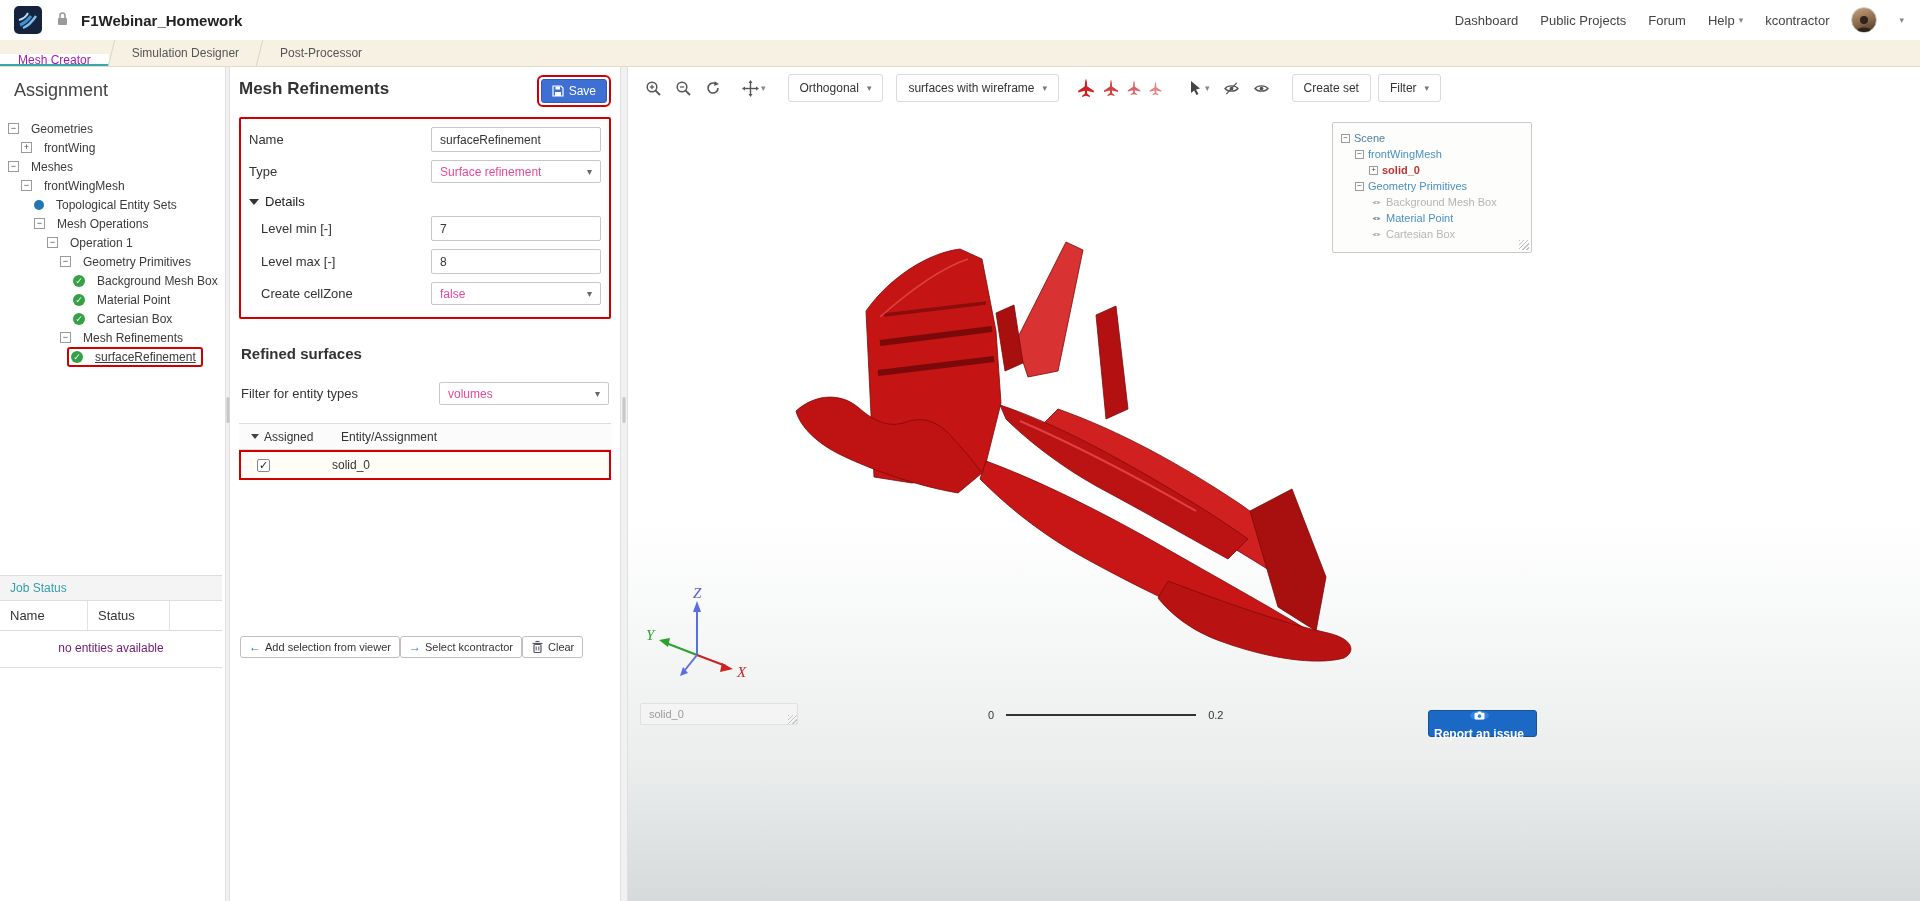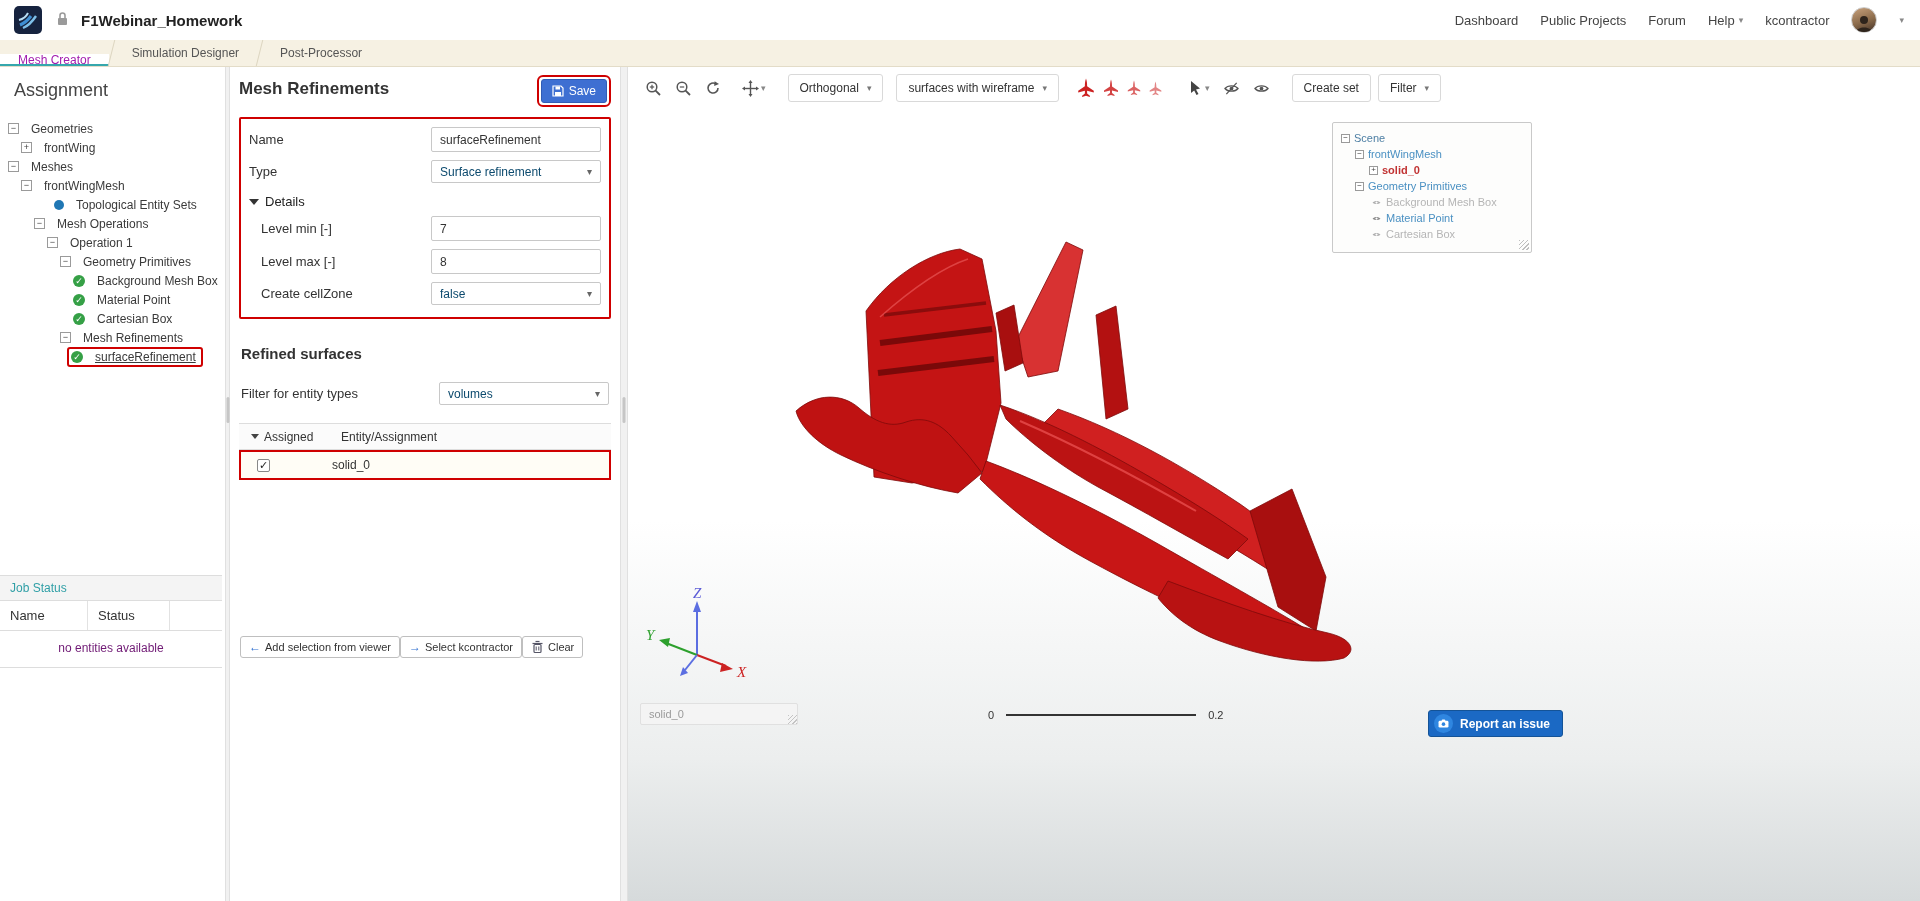--- a/index.html
+++ b/index.html
@@ -56,21 +56,21 @@
 
   
   .form-header { display:flex; align-items:flex-start; justify-content:space-between; padding-top:8px; }
   .panel-title { font-size:17px; font-weight:bold; color:#333; padding-top:4px; }
   .annotation-ring { display:inline-block; border:2px solid #cf0000; border-radius:6px; padding:2px; }
   .save-btn { display:flex; align-items:center; gap:5px; background:#3e6fd2; color:#fff; border:1px solid #315cb5; border-radius:3px; font-size:12px; padding:4px 10px; cursor:pointer; font-family:inherit; }
   .form-fields { margin-top:10px; border:2px solid #cf0000; border-radius:2px; padding:4px 0 8px; }
   .frow { display:flex; align-items:center; justify-content:space-between; padding:4px 8px; font-size:13px; color:#333; }
   .frow.indent { padding-left:20px; }
   .input { width:170px; height:25px; border:1px solid #c8c8c8; border-radius:2px; font-size:12px; color:#333; padding:0 8px; background:#fff; font-family:inherit; }
-  .select { width:170px; height:23px; border:1px solid #c8c8c8; border-radius:2px; font-size:12px; color:#0c4a6e; padding:0 8px; background:#fff; display:flex; align-items:center; justify-content:space-between; cursor:pointer; }
+  .select { width:170px; height:23px; border:1px solid #c8c8c8; border-radius:2px; font-size:12px; color:#ec4899; padding:0 8px; background:#fff; display:flex; align-items:center; justify-content:space-between; cursor:pointer; }
   .select::after { content:"▾"; font-size:10px; color:#666; }
   .details-header { display:flex; align-items:center; gap:6px; padding:7px 8px 3px; font-size:13px; color:#222; cursor:pointer; }
   .tri-down { width:0; height:0; border-left:5px solid transparent; border-right:5px solid transparent; border-top:6px solid #333; }
   .section-title { font-size:15px; font-weight:bold; color:#333; margin:26px 0 14px 2px; }
   .filter-row { margin-top:16px; padding:4px 2px; }
   .assign-table { margin-top:14px; font-size:12px; }
   .assign-header { display:flex; align-items:center; height:27px; background:#fbfbfb; border-top:1px solid #ddd; border-bottom:1px solid #ddd; color:#333; }
   .acol1 { display:flex; align-items:center; gap:5px; padding-left:12px; width:102px; }
   .acol1::before { content:""; width:0; height:0; border-left:4px solid transparent; border-right:4px solid transparent; border-top:5px solid #444; }
   .assign-row { display:flex; align-items:center; height:30px; border:2px solid #cf0000; background:#fffdf6; cursor:pointer; }
@@ -104,21 +104,21 @@
   .ax { font-size:15px; font-style:italic; font-family:"Liberation Serif","DejaVu Serif",serif; }
   .ax.x { fill:#cc2222; } .ax.y { fill:#2da02d; } .ax.z { fill:#5b5bd6; }
 
   .selection-input { position:absolute; left:12px; top:594px; width:158px; height:22px; background:#f4f4f4; border:1px solid #e0e0e0; border-radius:2px; color:#9a9a9a; font-size:11px; padding:0 8px; font-family:inherit; }
   .sel-grip { position:absolute; left:160px; top:606px; width:9px; height:9px;
     background:repeating-linear-gradient(135deg,#c4c4c4 0 1px,transparent 1px 3px); }
 
   .scalebar { position:absolute; left:360px; top:600px; display:flex; align-items:center; gap:12px; font-size:11px; color:#333; }
   .sline { width:190px; height:2px; background:#333; }
 
-  .report-btn { position:absolute; left:800px; top:601px; height:27px; display:flex; align-items:center; gap:7px; background:#1b69c4; border:1px solid #145397; border-radius:3px; color:#fff; font-size:12px; font-weight:bold; padding:0 12px 0 5px; cursor:pointer; font-family:inherit; }
+  .report-btn { position:absolute; left:800px; top:601px; height:27px; display:flex; align-items:center; gap:7px; background:#1b69c4; border:1px solid #145397; border-radius:3px; color:#fff; font-size:12px; font-weight:bold; padding:0 12px 0 5px; cursor:pointer; font-family:inherit;flex-direction:column; }
   .cam-badge { width:19px; height:19px; border-radius:50%; background:#2f86e0; display:flex; align-items:center; justify-content:center; }
 </style>
 </head>
 <body>
 
 <div class="app">
 
   <div class="header">
     <span class="logo">
       <svg width="22" height="22" viewBox="0 0 22 22">
@@ -181,21 +181,21 @@
           <span class="tree-label">frontWing</span>
         </div>
         <div class="tree-row" style="padding-left:8px">
           <span class="tgl minus"></span>
           <span class="tree-label">Meshes</span>
         </div>
         <div class="tree-row" style="padding-left:21px">
           <span class="tgl minus"></span>
           <span class="tree-label">frontWingMesh</span>
         </div>
-        <div class="tree-row" style="padding-left:54px">
+        <div class="tree-row" style="padding-left:34px">
           <span class="dot-icon"></span>
           <span class="tree-label">Topological Entity Sets</span>
         </div>
         <div class="tree-row" style="padding-left:34px">
           <span class="tgl minus"></span>
           <span class="tree-label">Mesh Operations</span>
         </div>
         <div class="tree-row" style="padding-left:47px">
           <span class="tgl minus"></span>
           <span class="tree-label">Operation 1</span>

